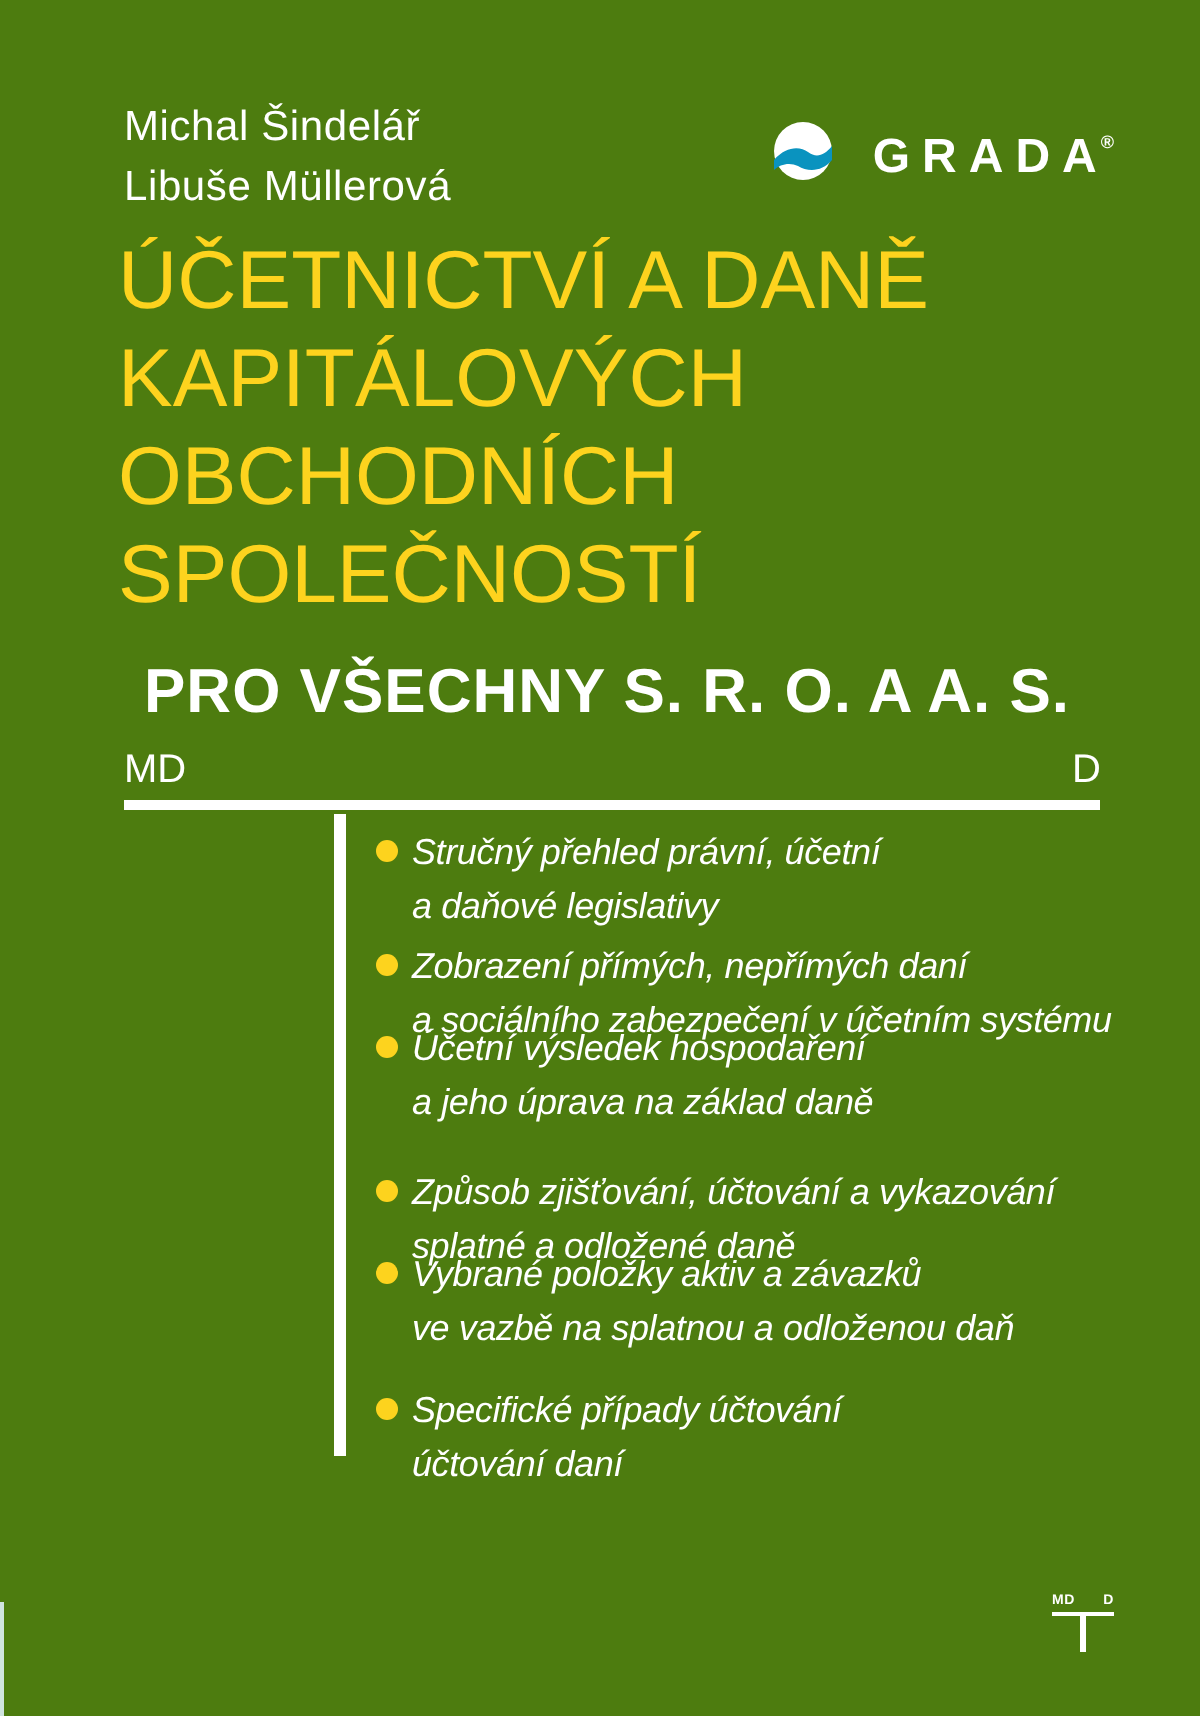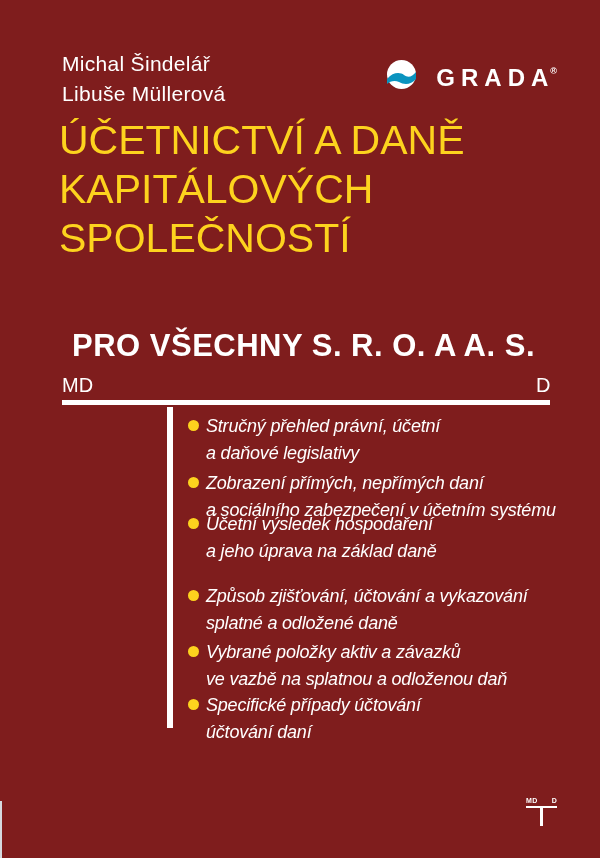--- a/index.html
+++ b/index.html
@@ -1,18 +1,18 @@
 <!DOCTYPE html>
 <html><head>
 <meta charset="utf-8">
 <style>
   html,body{margin:0;padding:0;background:#333;}
   .cover{
     position:relative;width:600px;height:858px;overflow:hidden;
-    background:#7f1d1d;
+    background:#4d7c0f;
     font-family:"Liberation Sans",sans-serif;
     -webkit-font-smoothing:antialiased;
   }
   .authors{
     position:absolute;left:62px;top:49px;
     color:#ffffff;font-size:21px;line-height:30px;font-weight:400;letter-spacing:.3px;
   }
   .logo{
     position:absolute;top:57px;right:43px;
     display:flex;align-items:center;gap:20px;
@@ -84,20 +84,21 @@
     <svg class="logo-swoosh" viewBox="0 0 29 29">
       <circle cx="14.5" cy="14.5" r="14.5" fill="#ffffff"></circle>
       <path d="M 0 19 C 6 12, 13 12, 17 15 C 21 18, 25 17, 29 12 L 29 19 C 24 25, 17 25, 12 22 C 8 20, 3 21, 0 24 Z" fill="#0a93bf"></path>
     </svg>
     <span class="logo-text"><span>GRADA</span><span class="logo-reg">®</span></span>
   </div>
 
   <div class="title">
     <div>ÚČETNICTVÍ A DANĚ</div>
     <div>KAPITÁLOVÝCH</div>
+    <div>OBCHODNÍCH</div>
     <div>SPOLEČNOSTÍ</div>
   </div>
 
   <div class="subtitle">PRO VŠECHNY S. R. O. A A. S.</div>
 
   <div class="ta-label ta-md">MD</div>
   <div class="ta-label ta-d">D</div>
   <div class="ta-hline"></div>
   <div class="ta-vline"></div>
 
@@ -111,21 +112,21 @@
       <span class="txt"><span>Zobrazení přímých, nepřímých daní</span><br><span>a sociálního zabezpečení v účetním systému</span></span>
     </div>
     <div class="bullet" style="top:511px">
       <span class="dot"></span>
       <span class="txt"><span>Účetní výsledek hospodaření</span><br><span>a jeho úprava na základ daně</span></span>
     </div>
     <div class="bullet" style="top:583px">
       <span class="dot"></span>
       <span class="txt"><span>Způsob zjišťování, účtování a vykazování</span><br><span>splatné a odložené daně</span></span>
     </div>
-    <div class="bullet" style="top:639px">
+    <div class="bullet" style="top:624px">
       <span class="dot"></span>
       <span class="txt"><span>Vybrané položky aktiv a závazků</span><br><span>ve vazbě na splatnou a odloženou daň</span></span>
     </div>
     <div class="bullet" style="top:692px">
       <span class="dot"></span>
       <span class="txt"><span>Specifické případy účtování</span><br><span>účtování daní</span></span>
     </div>
   </div>
 
   <div class="mini-ta">

